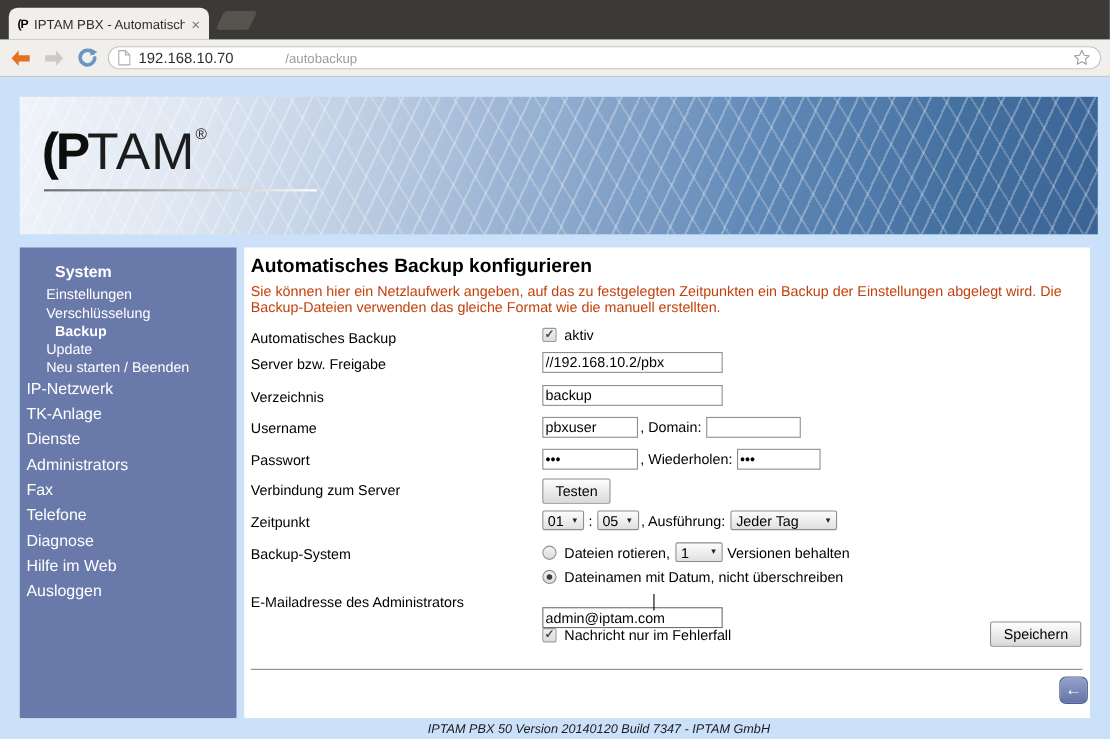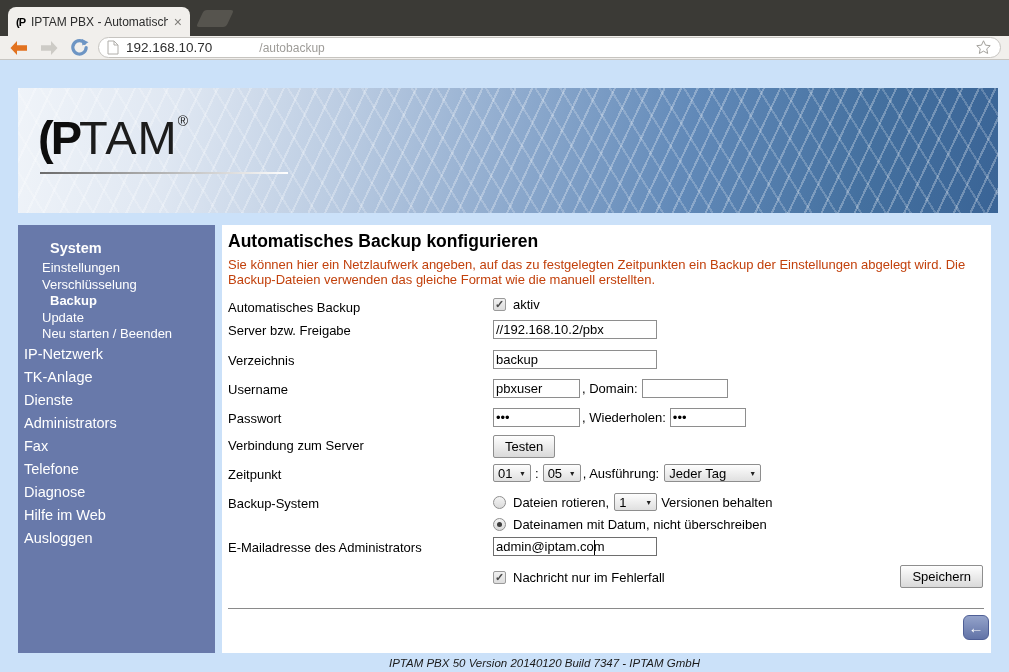--- a/index.html
+++ b/index.html
@@ -15,21 +15,21 @@
     display:flex;align-items:center;padding:0 8px;box-sizing:border-box;gap:6px;
   }
   .tab-favicon{font-weight:bold;font-size:11px;color:#000;letter-spacing:-1px;flex:0 0 auto;}
   .tab-title{font-size:12px;color:#2d2d2d;white-space:nowrap;overflow:hidden;flex:1 1 auto;}
   .tab-close{font-size:14px;color:#7e7c78;flex:0 0 auto;cursor:default;line-height:14px;}
   .newtab-btn{
     position:absolute;left:200px;top:10px;width:30px;height:17px;
     background:#56544e;transform:skewX(-25deg);border-radius:3px;
   }
   #toolbar{
-    position:absolute;left:0;top:36px;width:1009px;height:24px;background:#f1efec;
+    position:absolute;left:0;top:36px;width:1009px;height:34px;background:#f1efec;
     border-bottom:1px solid #c8c6c2;box-sizing:border-box;
     display:flex;align-items:center;padding:0 8px;gap:8px;
   }
   .navbtn{width:22px;height:20px;display:flex;align-items:center;justify-content:center;}
   .urlbar{
     flex:1 1 auto;height:21px;background:#fff;border:1px solid #c6c4c0;border-radius:11px;
     display:flex;align-items:center;padding:0 8px;gap:7px;box-sizing:border-box;
   }
   .url-host{font-size:13.5px;color:#2e2e2e;}
   .url-path{font-size:12px;color:#9e9c98;margin-left:40px;}
@@ -262,21 +262,21 @@
   <div class="row" style="top:292px">
     <span class="fctrl">
       <span class="radio checked"></span>
       <span style="margin-left:7px">Dateinamen mit Datum, nicht überschreiben</span>
     </span>
   </div>
 
   <div class="row" style="top:312px">
     <span class="flabel">E-Mailadresse des Administrators</span>
     <span class="fctrl">
-      <input class="tin" style="width: 158px; border-color: rgb(110, 110, 110);" value="admin@iptam.com">
+      <input class="tin" style="width: 158px; border-color: rgb(110, 110, 110); margin-top: 15px;" value="admin@iptam.com">
     </span>
     <span class="caret"></span>
   </div>
 
   <div class="row" style="top:345px">
     <span class="fctrl">
       <span class="cb">
           <span>✓</span>
         </span>
       <span style="margin-left:7px">Nachricht nur im Fehlerfall</span>

